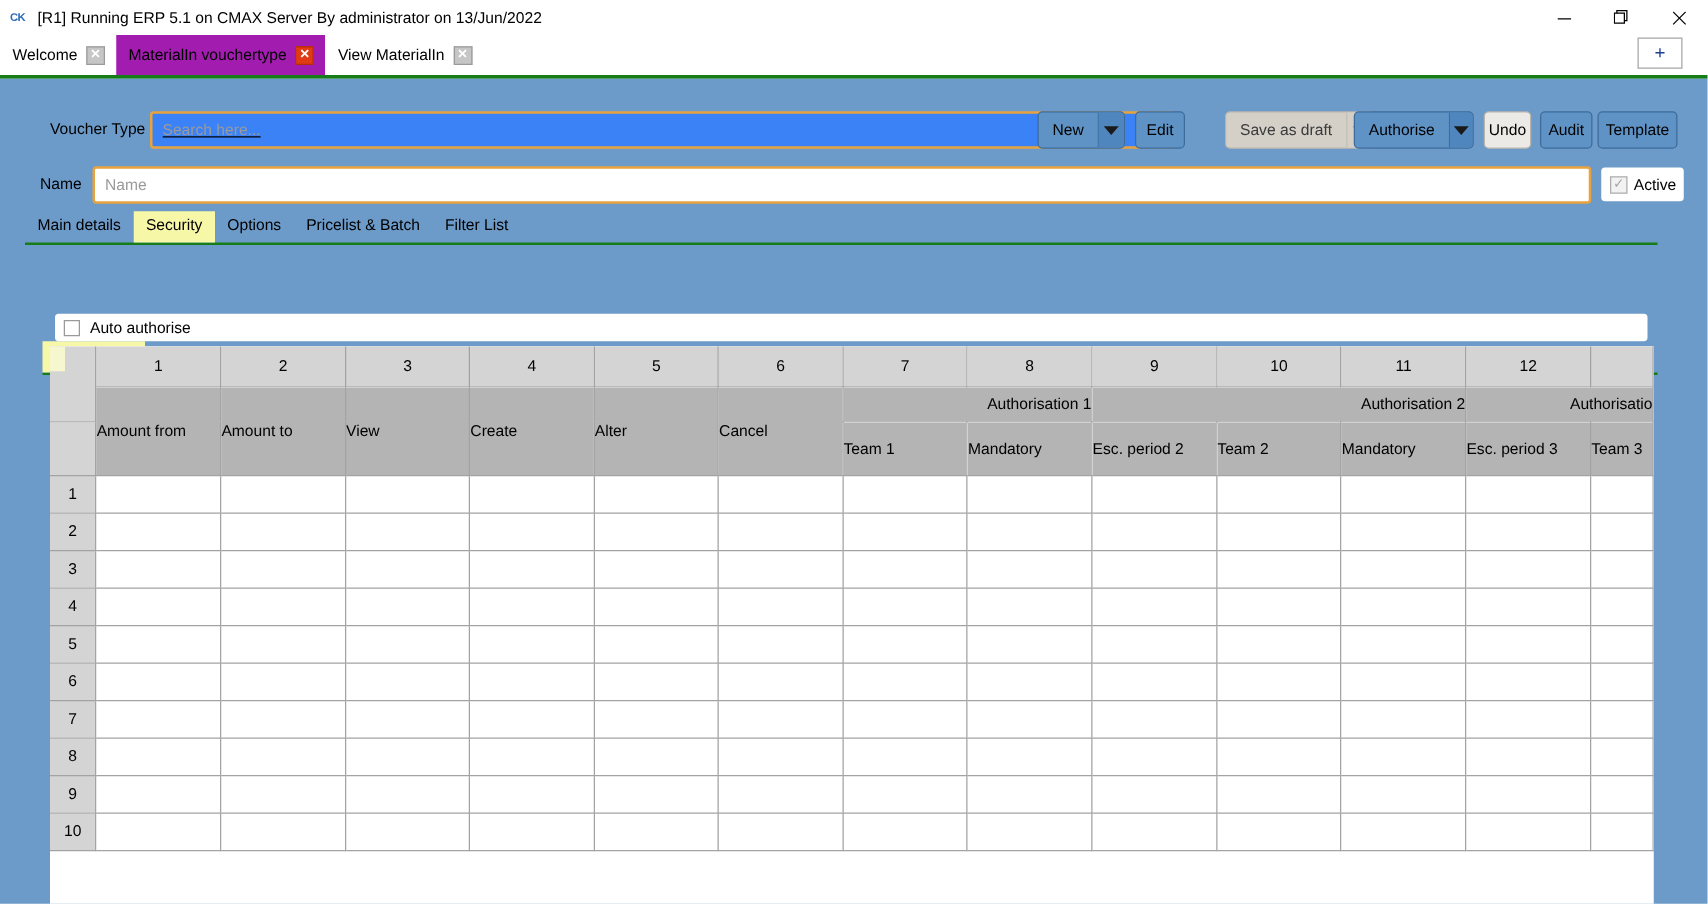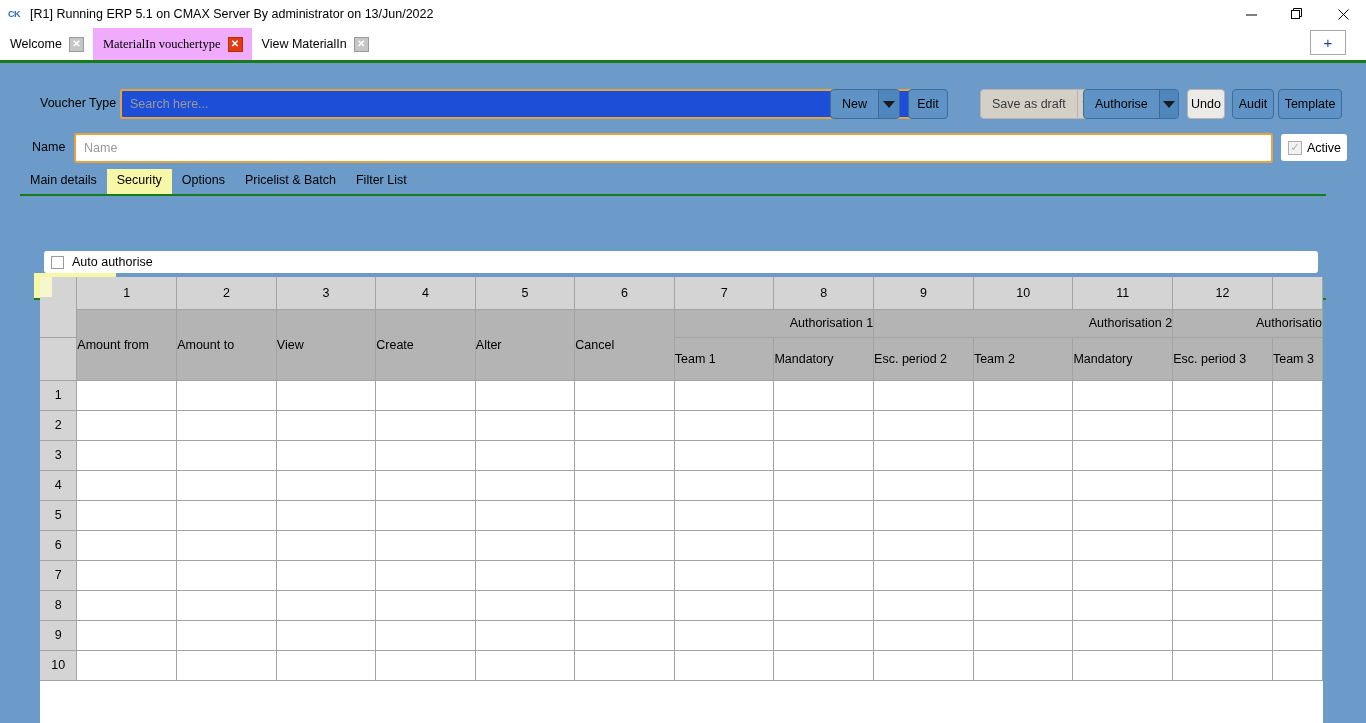--- a/index.html
+++ b/index.html
@@ -38,21 +38,21 @@
     position: absolute; left: 0; top: 28px; width: 1366px; height: 32px;
     background: #ffffff;
     display: flex; align-items: stretch;
   }
   .tab {
     display: flex; align-items: center; gap: 7px;
     padding: 0 9px 0 10px; height: 32px;
     font-size: 12.5px; color: #000; white-space: nowrap;
     background: #ffffff;
   }
-  .tab.active { background: #f0abfc; font-family: Liberation Serif, serif; }
+  .tab.active { background: #a21caf; }
   .tab-close {
     width: 15px; height: 15px; flex: 0 0 15px;
     display: flex; align-items: center; justify-content: center;
     background: #c6c6c6; border: 1px solid #9a9a9a;
     font-size: 10px; line-height: 1; color: #ffffff; font-weight: bold;
   }
   .tab.active .tab-close { background: #e03b12; border-color: #b42c08; }
   .tab-newbtn-wrap {
     margin-left: auto; display: flex; align-items: flex-start;
     padding-right: 20px; padding-top: 2px;
@@ -79,22 +79,22 @@
   
   .voucher-row {
     position: absolute; left: 0; top: 26px; width: 1366px; height: 32px;
   }
   .lbl-voucher {
     position: absolute; left: 40px; top: 7px;
     font-size: 12.5px; color: #000;
   }
   .search-box {
     position: absolute; left: 120px; top: 0; width: 820px; height: 30px;
-    background: #1d4ed8; border: 2px solid #e8a33d; border-radius: 3px;
-    display: flex; align-items: center;
+    background: #3b82f6; border: 2px solid #e8a33d; border-radius: 3px;
+    display: flex; align-items: center; text-decoration: underline;
   }
   .search-box input {
     flex: 1; border: none; outline: none; background: transparent;
     font-family: "Liberation Sans", sans-serif; font-size: 12.5px;
     color: #000; padding: 0 8px; height: 100%;
   }
   .search-box input::placeholder { color: #9a9a9a; }
   .search-caret {
     width: 26px; height: 100%; display: flex; align-items: center; justify-content: center;
   }

